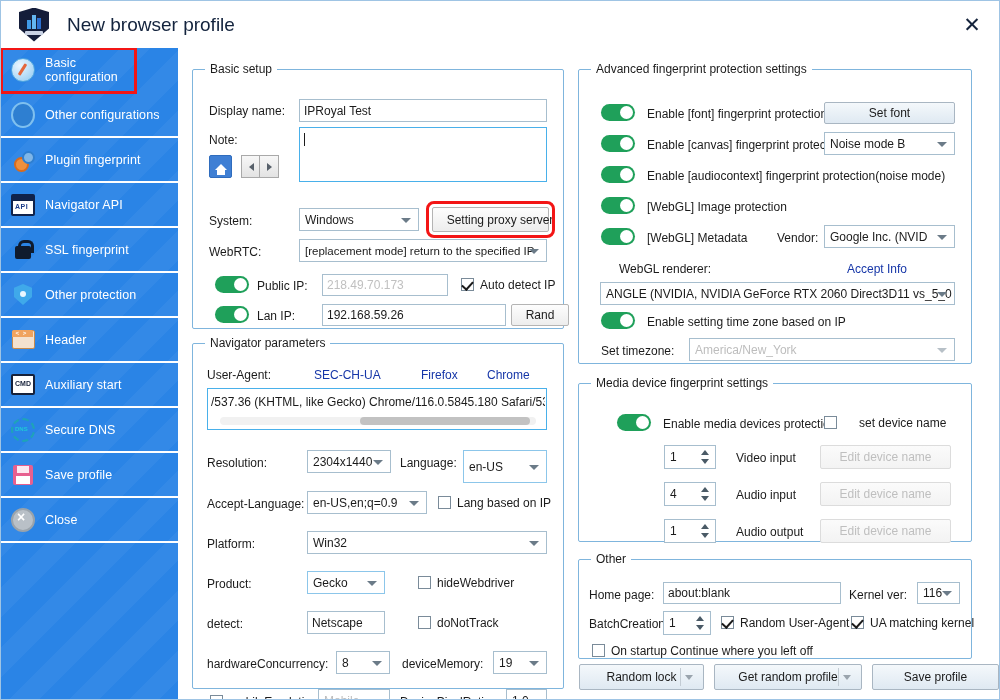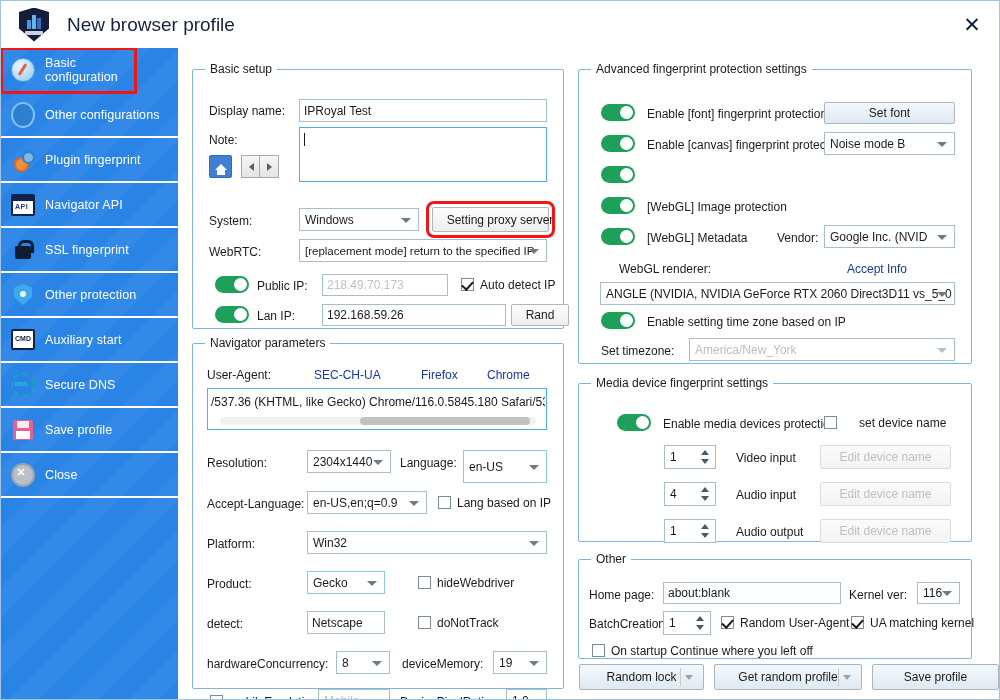--- a/index.html
+++ b/index.html
@@ -377,20 +377,26 @@
       <span class="si-label">SSL fingerprint</span>
     </div>
 
     <div class="side-item">
       <span class="si-icon">
           <span class="ic ic-shield"></span>
         </span>
       <span class="si-label">Other protection</span>
     </div>
 
+    <div class="side-item">
+      <span class="si-icon">
+          <span class="ic ic-header"></span>
+        </span>
+      <span class="si-label">Header</span>
+    </div>
 
     <div class="side-item">
       <span class="si-icon">
           <span class="ic ic-cmd"></span>
         </span>
       <span class="si-label">Auxiliary start</span>
     </div>
 
     <div class="side-item">
       <span class="si-icon">
@@ -548,20 +554,21 @@
       <div class="btn" style="left:245px; top:26px; width:131px; height:22px;">Set font</div>
 
       <div class="tgl" style="left:22px; top:59px;"></div>
       <div class="lbl" style="left:68px; top:62px;">Enable [canvas] fingerprint protection</div>
       <div class="combo" style="left:245px; top:56px; width:131px; height:23px;">
         <span>Noise mode B</span>
         <span class="arrow"></span>
       </div>
 
       <div class="tgl" style="left:22px; top:90px;"></div>
+      <div class="lbl" style="left:68px; top:93px;">Enable [audiocontext] fingerprint  protection(noise mode)</div>
 
       <div class="tgl" style="left:22px; top:121px;"></div>
       <div class="lbl" style="left:68px; top:124px;">[WebGL] Image protection</div>
 
       <div class="tgl" style="left:22px; top:152px;"></div>
       <div class="lbl" style="left:68px; top:155px;">[WebGL] Metadata</div>
       <div class="lbl" style="left:198px; top:155px;">Vendor:</div>
       <div class="combo" style="left:245px; top:149px; width:131px; height:23px;">
         <span>Google Inc. (NVID</span>
         <span class="arrow"></span>

